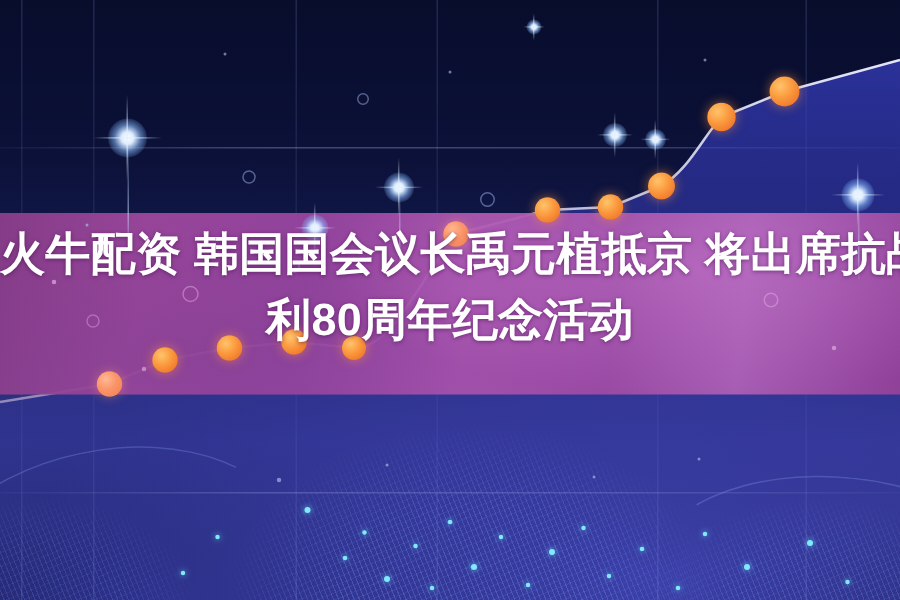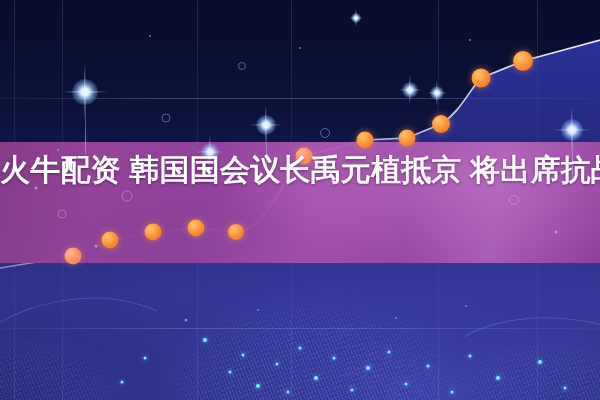--- a/index.html
+++ b/index.html
@@ -328,15 +328,16 @@
   <div class="microdot dim" style="left:150px; top:36px;  width:2px; height:2px;"></div>
   <div class="microdot dim" style="left:300px; top:48px;  width:2px; height:2px;"></div>
   <div class="microdot dim" style="left:58px;  top:150px; width:2px; height:2px;"></div>
   <div class="microdot dim" style="left:470px; top:40px;  width:2px; height:2px;"></div>
   <div class="microdot dim" style="left:36px;  top:188px; width:3px; height:3px; background:rgba(255,220,255,0.5);"></div>
   <div class="microdot dim" style="left:96px;  top:246px; width:3px; height:3px; background:rgba(255,220,255,0.45);"></div>
   <div class="microdot dim" style="left:556px; top:232px; width:3px; height:3px; background:rgba(255,220,255,0.45);"></div>
 
   <div id="title-block">
     <span class="t-line">火牛配资 韩国国会议长禹元植抵京 将出席抗战胜</span>
+    <span class="t-line">利80周年纪念活动</span>
   </div>
 
 </div>
 
 </body></html>

